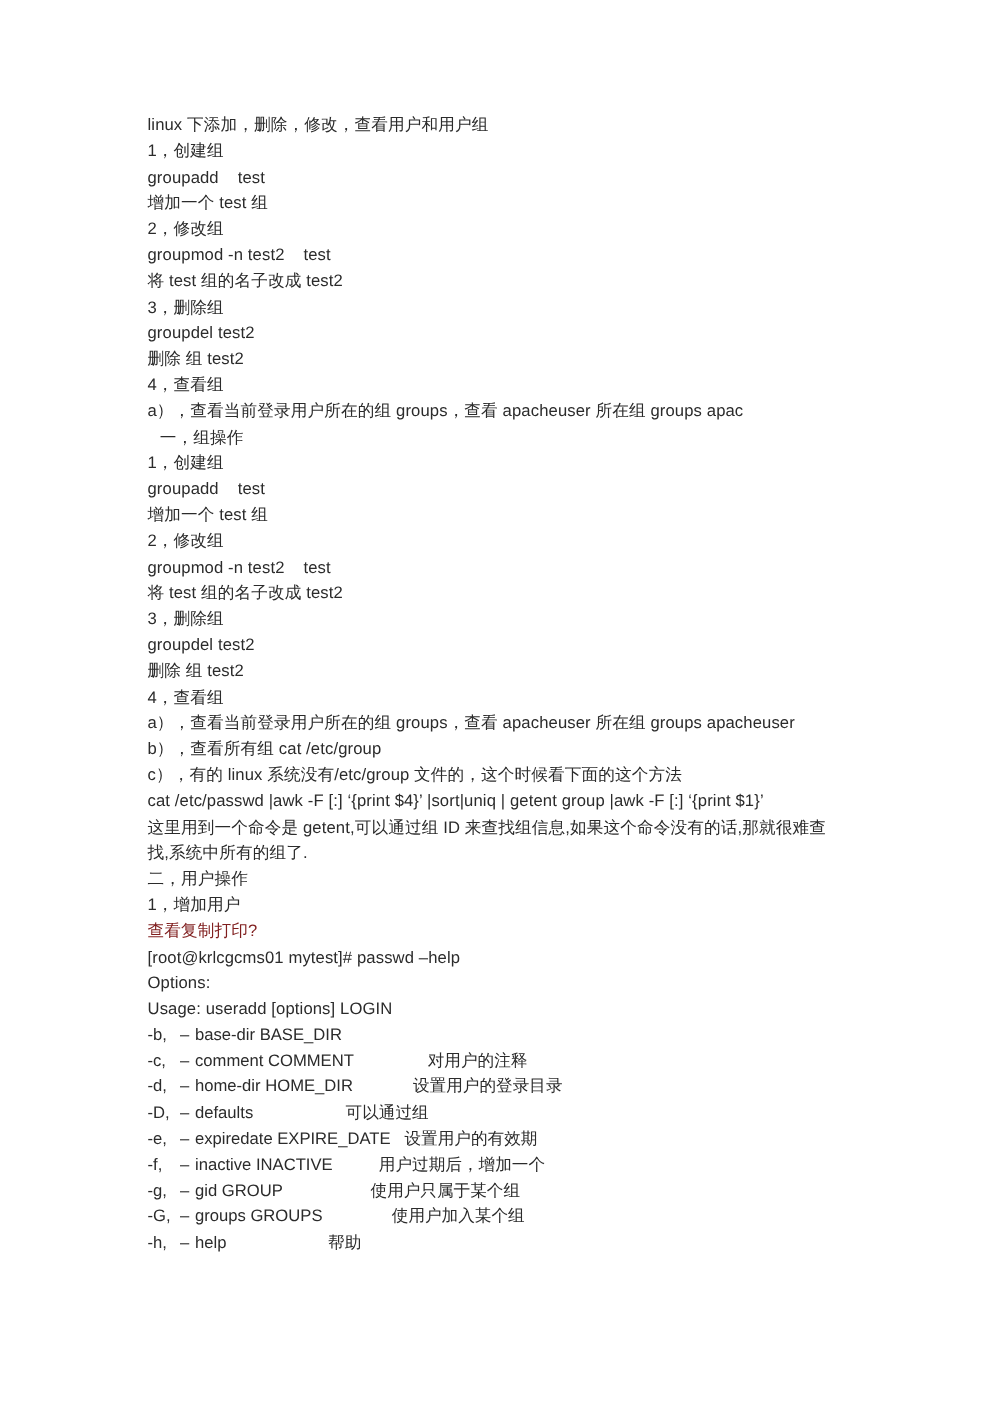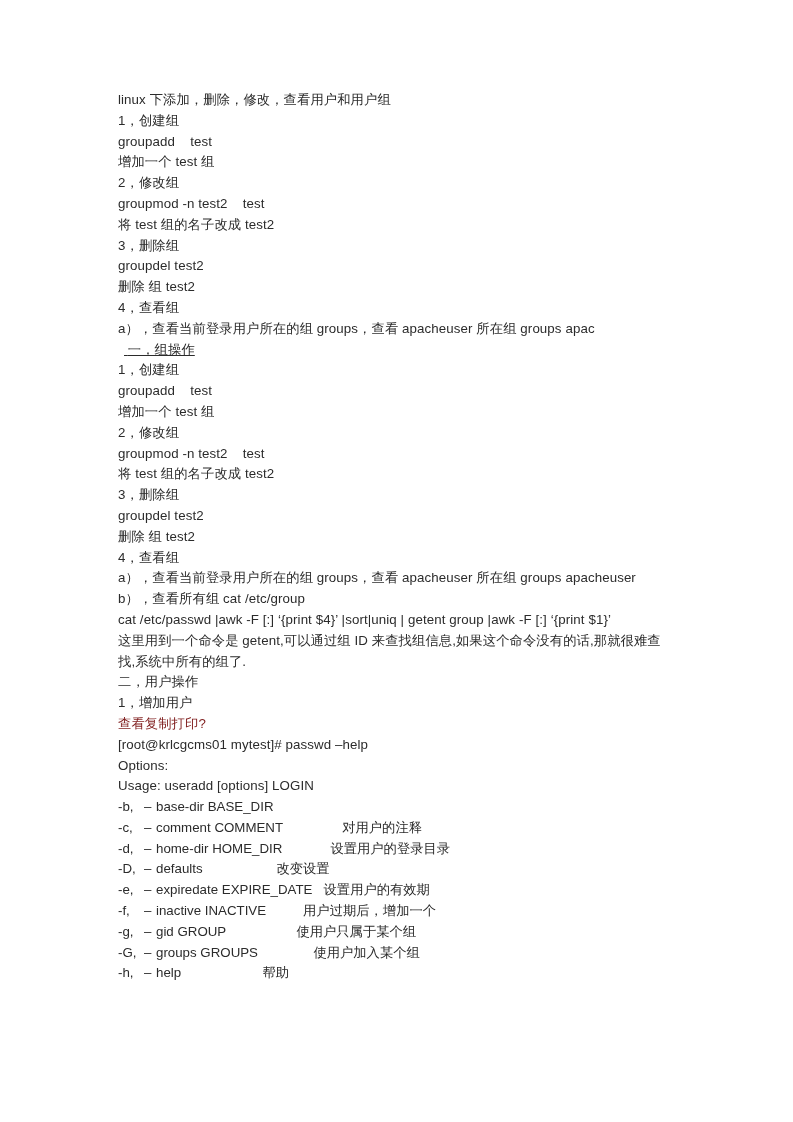--- a/index.html
+++ b/index.html
@@ -31,21 +31,20 @@
     line-height: 20.8px;
     white-space: pre-wrap;
     color: #2b2b2b;
     letter-spacing: 0.1px;
   }
   .line.muted {
     color: #7f1d1d;
   }
   .line.indent-sm {
     padding-left: 6px;
-    text-decoration: underline;
   }
   .line.wrap {
     white-space: normal;
     word-break: break-all;
     width: 558px;
   }
   .opt-row {
     font-size: 13.3px;
     line-height: 20.8px;
     display: flex;
@@ -97,31 +96,32 @@
       <div class="line">增加一个 test 组</div>
       <div class="line">2，修改组</div>
       <div class="line">groupmod -n test2    test</div>
       <div class="line">将 test 组的名子改成 test2</div>
       <div class="line">3，删除组</div>
       <div class="line">groupdel test2</div>
       <div class="line">删除 组 test2</div>
       <div class="line">4，查看组</div>
       <div class="line">a），查看当前登录用户所在的组 groups，查看 apacheuser 所在组 groups apacheuser</div>
       <div class="line">b），查看所有组 cat /etc/group</div>
+      <div class="line">c），有的 linux 系统没有/etc/group 文件的，这个时候看下面的这个方法</div>
       <div class="line">cat /etc/passwd |awk -F [:] ‘{print $4}’ |sort|uniq | getent group |awk -F [:] ‘{print $1}’</div>
       <div class="line wrap">这里用到一个命令是 getent,可以通过组 ID 来查找组信息,如果这个命令没有的话,那就很难查找,系统中所有的组了.</div>
       <div class="line">二，用户操作</div>
       <div class="line">1，增加用户</div>
       <div class="line muted">查看复制打印?</div>
       <div class="line">[root@krlcgcms01 mytest]# passwd –help</div>
       <div class="line">Options:</div>
       <div class="line">Usage: useradd [options] LOGIN</div>
       <div class="opt-row"><span class="opt-flag">-b,</span><span class="opt-dash">–</span><span class="opt-name">base-dir BASE_DIR</span><span class="opt-pad">            </span></div>
       <div class="opt-row"><span class="opt-flag">-c,</span><span class="opt-dash">–</span><span class="opt-name">comment COMMENT</span><span class="opt-pad">                </span><span class="opt-desc">对用户的注释</span></div>
       <div class="opt-row"><span class="opt-flag">-d,</span><span class="opt-dash">–</span><span class="opt-name">home-dir HOME_DIR</span><span class="opt-pad">             </span><span class="opt-desc">设置用户的登录目录</span></div>
-      <div class="opt-row"><span class="opt-flag">-D,</span><span class="opt-dash">–</span><span class="opt-name">defaults</span><span class="opt-pad">                    </span><span class="opt-desc">改变设置</span></div>
+      <div class="opt-row"><span class="opt-flag">-D,</span><span class="opt-dash">–</span><span class="opt-name">defaults</span><span class="opt-pad">                    </span><span class="opt-desc">可以通过组</span></div>
       <div class="opt-row"><span class="opt-flag">-e,</span><span class="opt-dash">–</span><span class="opt-name">expiredate EXPIRE_DATE</span><span class="opt-pad">   </span><span class="opt-desc">设置用户的有效期</span></div>
       <div class="opt-row"><span class="opt-flag">-f,</span><span class="opt-dash">–</span><span class="opt-name">inactive INACTIVE</span><span class="opt-pad">          </span><span class="opt-desc">用户过期后，增加一个</span></div>
       <div class="opt-row"><span class="opt-flag">-g,</span><span class="opt-dash">–</span><span class="opt-name">gid GROUP</span><span class="opt-pad">                   </span><span class="opt-desc">使用户只属于某个组</span></div>
       <div class="opt-row"><span class="opt-flag">-G,</span><span class="opt-dash">–</span><span class="opt-name">groups GROUPS</span><span class="opt-pad">               </span><span class="opt-desc">使用户加入某个组</span></div>
       <div class="opt-row"><span class="opt-flag">-h,</span><span class="opt-dash">–</span><span class="opt-name">help</span><span class="opt-pad">                      </span><span class="opt-desc">帮助</span></div>
     </div>
 </div>
 
 </body></html>

